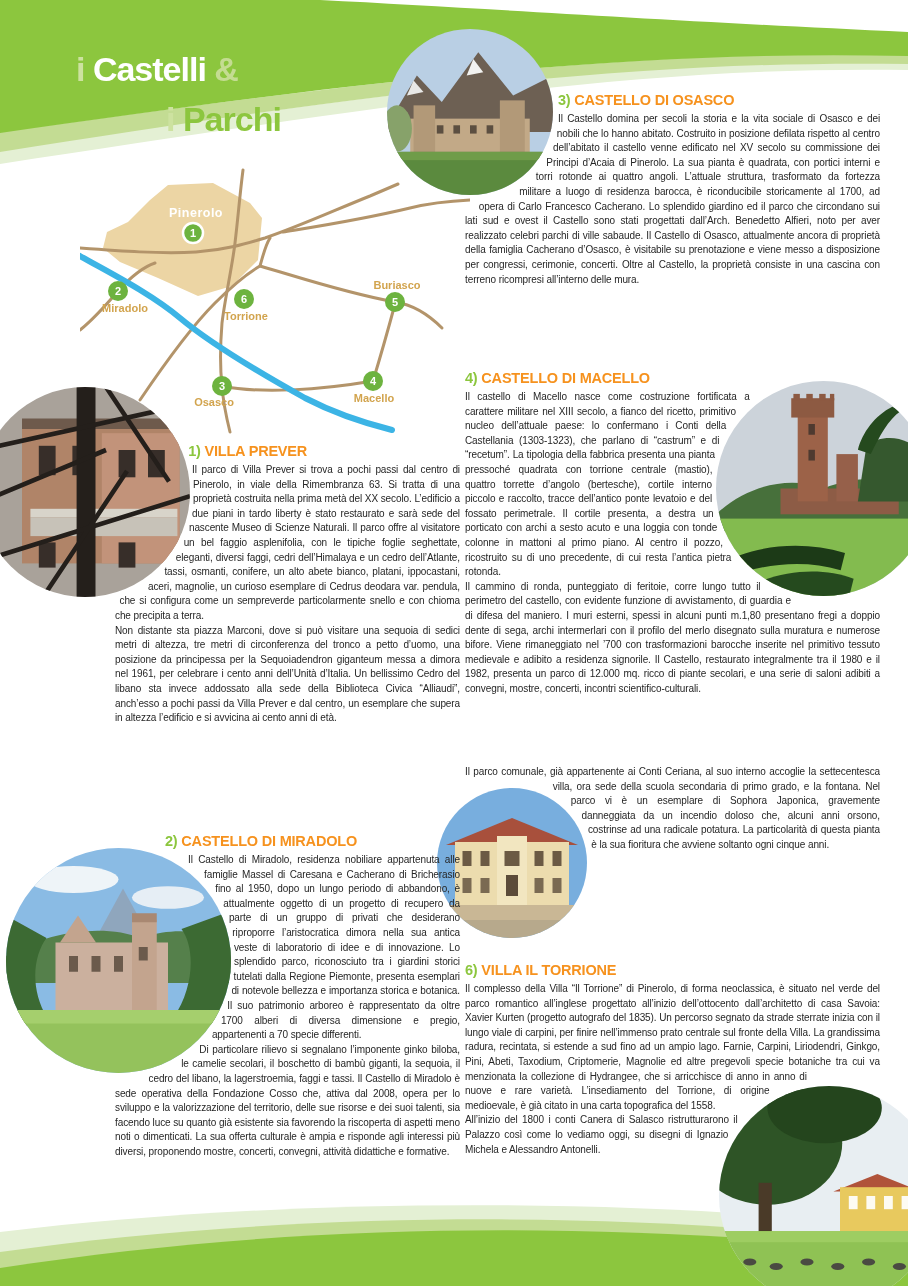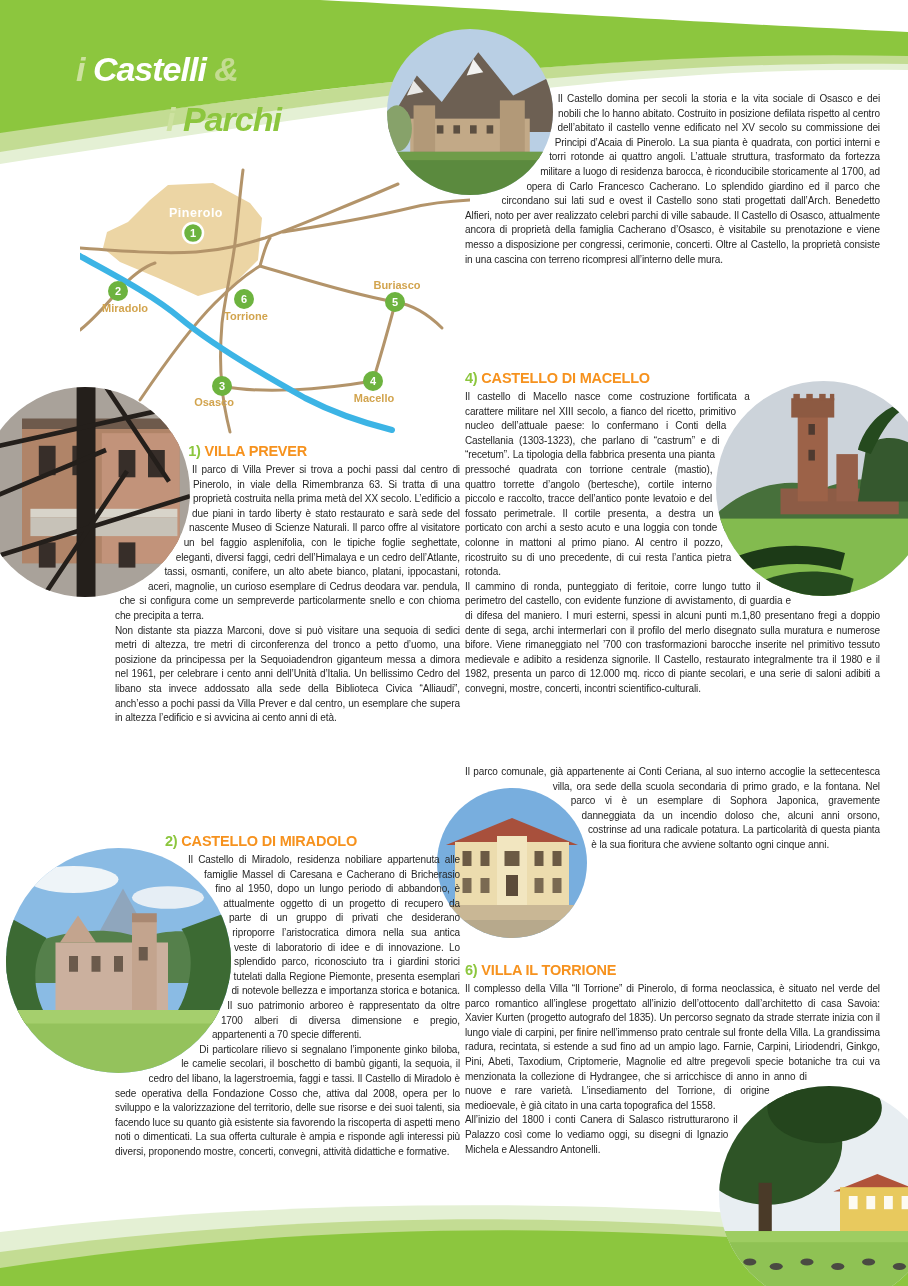--- a/index.html
+++ b/index.html
@@ -2,21 +2,21 @@
 <html lang="it"><head>
 <meta charset="utf-8">
 <style>
   html,body{margin:0;padding:0;background:#ffffff;}
   .page{position:relative;width:908px;height:1286px;background:#fff;overflow:hidden;
         font-family:"Liberation Sans",sans-serif;}
   svg{display:block;}
   .abs{position:absolute;}
 
   
-  .title{position:absolute;left:76px;top:52px;z-index:4;font-weight:bold;line-height:34px;font-size:34px;letter-spacing:-1px;font-style:italic;}
+  .title{position:absolute;left:76px;top:52px;z-index:4;font-weight:bold;line-height:34px;font-size:34px;letter-spacing:-1px;}
   .title .i{color:#cde2a0;}
   .title .w1{color:#ffffff;}
   .title .amp{color:#c4dc92;}
   .title .w2{color:#8cc63e;}
   .title .line2{padding-left:90px;margin-top:16px;}
 
   
   .map-label{font:bold 11px "Liberation Sans",sans-serif;fill:#d2a44e;}
   .map-region-label{font:bold 12.5px "Liberation Sans",sans-serif;fill:#ffffff;letter-spacing:.5px;}
   .marker-num{font:bold 11px "Liberation Sans",sans-serif;fill:#ffffff;}
@@ -254,20 +254,21 @@
 
   <section class="sec sec2">
     <div class="fl f2"></div>
     <h2><span class="num">2)</span> <span class="ttl">CASTELLO DI MIRADOLO</span></h2>
     <p>Il Castello di Miradolo, residenza nobiliare appartenuta alle famiglie Massel di Caresana e Cacherano di Bricherasio fino al 1950, dopo un lungo periodo di abbandono, è attualmente oggetto di un progetto di recupero da parte di un gruppo di privati che desiderano riproporre l’aristocratica dimora nella sua antica veste di laboratorio di idee e di innovazione. Lo splendido parco, riconosciuto tra i giardini storici tutelati dalla Regione Piemonte, presenta esemplari di notevole bellezza e importanza storica e botanica. Il suo patrimonio arboreo è rappresentato da oltre 1700 alberi di diversa dimensione e pregio, appartenenti a 70 specie differenti.</p>
     <p>Di particolare rilievo si segnalano l’imponente ginko biloba, le camelie secolari, il boschetto di bambù giganti, la sequoia, il cedro del libano, la lagerstroemia, faggi e tassi. Il Castello di Miradolo è sede operativa della Fondazione Cosso che, attiva dal 2008, opera per lo sviluppo e la valorizzazione del territorio, delle sue risorse e dei suoi talenti, sia facendo luce su quanto già esistente sia favorendo la riscoperta di aspetti meno noti o dimenticati. La sua offerta culturale è ampia e risponde agli interessi più diversi, proponendo mostre, concerti, convegni, attività didattiche e formative.</p>
   </section>
 
   <section class="sec sec3">
     <div class="fl f3"></div>
+    <h2><span class="num">3)</span> <span class="ttl">CASTELLO DI OSASCO</span></h2>
     <p>Il Castello domina per secoli la storia e la vita sociale di Osasco e dei nobili che lo hanno abitato. Costruito in posizione defilata rispetto al centro dell’abitato il castello venne edificato nel XV secolo su commissione dei Principi d’Acaia di Pinerolo. La sua pianta è quadrata, con portici interni e torri rotonde ai quattro angoli. L’attuale struttura, trasformato da fortezza militare a luogo di residenza barocca, è riconducibile storicamente al 1700, ad opera di Carlo Francesco Cacherano. Lo splendido giardino ed il parco che circondano sui lati sud e ovest il Castello sono stati progettati dall’Arch. Benedetto Alfieri, noto per aver realizzato celebri parchi di ville sabaude. Il Castello di Osasco, attualmente ancora di proprietà della famiglia Cacherano d’Osasco, è visitabile su prenotazione e viene messo a disposizione per congressi, cerimonie, concerti. Oltre al Castello, la proprietà consiste in una cascina con terreno ricompresi all’interno delle mura.</p>
   </section>
 
   <section class="sec sec4">
     <div class="fr f4"></div>
     <h2><span class="num">4)</span> <span class="ttl">CASTELLO DI MACELLO</span></h2>
     <p>Il castello di Macello nasce come costruzione fortificata a carattere militare nel XIII secolo, a fianco del ricetto, primitivo nucleo dell’attuale paese: lo confermano i Conti della Castellania (1303-1323), che parlano di “castrum” e di “recetum”. La tipologia della fabbrica presenta una pianta pressoché quadrata con torrione centrale (mastio), quattro torrette d’angolo (bertesche), cortile interno piccolo e raccolto, tracce dell’antico ponte levatoio e del fossato perimetrale. Il cortile presenta, a destra un porticato con archi a sesto acuto e una loggia con tonde colonne in mattoni al primo piano. Al centro il pozzo, ricostruito su di uno precedente, di cui resta l’antica pietra rotonda.</p>
     <p>Il cammino di ronda, punteggiato di feritoie, corre lungo tutto il perimetro del castello, con evidente funzione di avvistamento, di guardia e di difesa del maniero. I muri esterni, spessi in alcuni punti m.1,80 presentano fregi a doppio dente di sega, archi intermerlari con il profilo del merlo disegnato sulla muratura e numerose bifore. Viene rimaneggiato nel ’700 con trasformazioni barocche inserite nel primitivo tessuto medievale e adibito a residenza signorile. Il Castello, restaurato integralmente tra il 1980 e il 1982, presenta un parco di 12.000 mq. ricco di piante secolari, e una serie di saloni adibiti a convegni, mostre, concerti, incontri scientifico-culturali.</p>
   </section>
 

